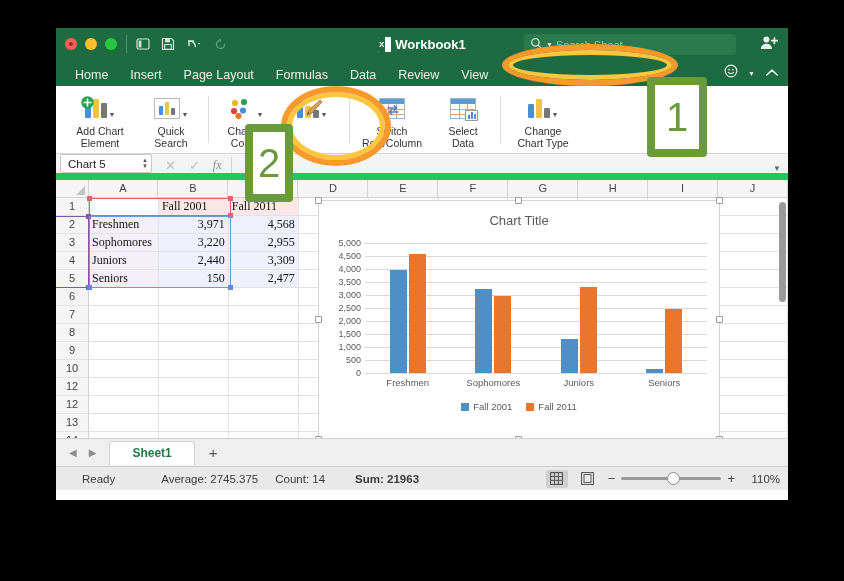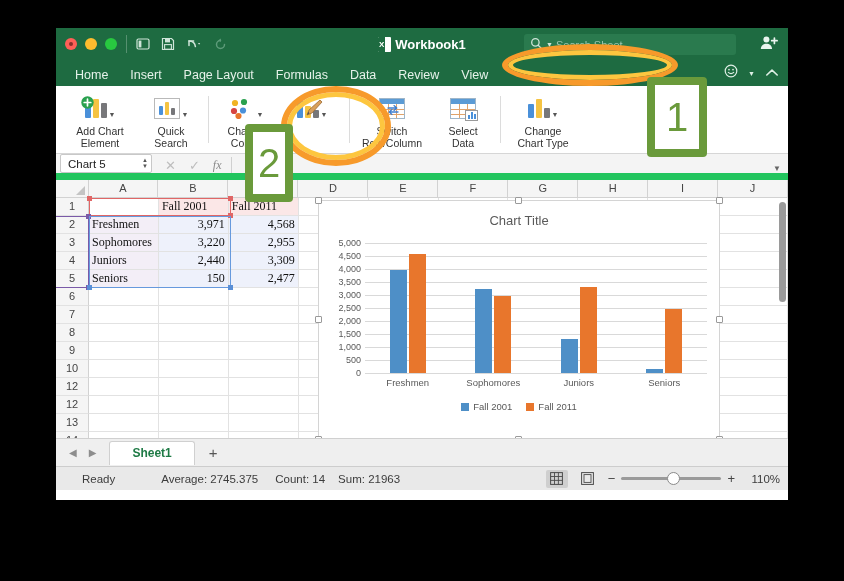--- a/index.html
+++ b/index.html
@@ -823,21 +823,21 @@
     <span class="navarrow">◀</span>
     <span class="navarrow">▶</span>
     <div class="sheettab">Sheet1</div>
     <span class="addsheet">+</span>
   </div>
 
   <div class="statusbar">
     <span class="st-ready">Ready</span>
     <span class="st-stat">Average: 2745.375</span>
     <span class="st-stat" style="margin-left:17px;">Count: 14</span>
-    <span class="st-stat" style="margin-left:13px;">Sum: 21963</span>
+    <span class="st-stat" style="margin-left:30px;font-weight:bold;">Sum: 21963</span>
 
     <div class="st-right">
       <span class="viewbtn active">
         <svg width="13" height="13" viewBox="0 0 13 13">
             <rect x="0.6" y="0.6" width="11.8" height="11.8" fill="none" stroke="#4a4a4a" stroke-width="1"></rect>
             <line x1="0.6" y1="4.5" x2="12.4" y2="4.5" stroke="#4a4a4a" stroke-width="0.9"></line>
             <line x1="0.6" y1="8.4" x2="12.4" y2="8.4" stroke="#4a4a4a" stroke-width="0.9"></line>
             <line x1="4.5" y1="0.6" x2="4.5" y2="12.4" stroke="#4a4a4a" stroke-width="0.9"></line>
             <line x1="8.4" y1="0.6" x2="8.4" y2="12.4" stroke="#4a4a4a" stroke-width="0.9"></line>
           </svg>

